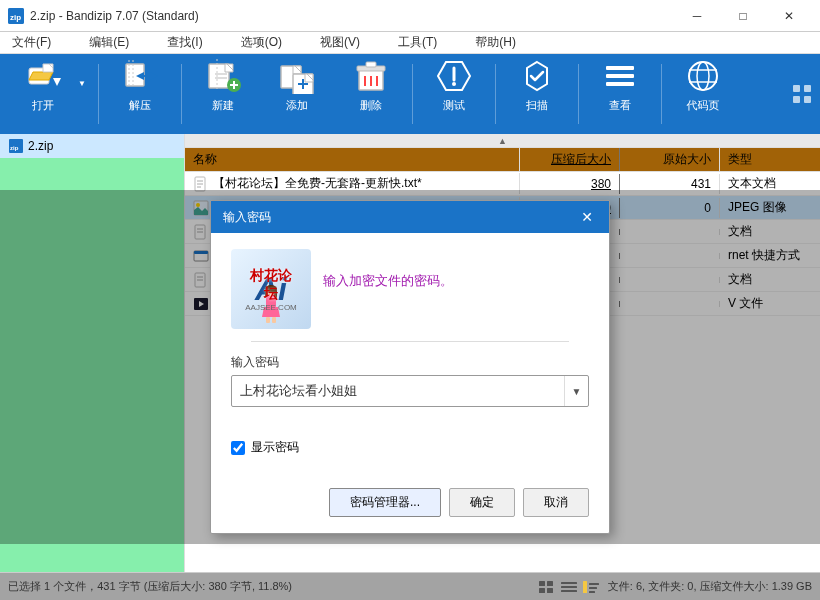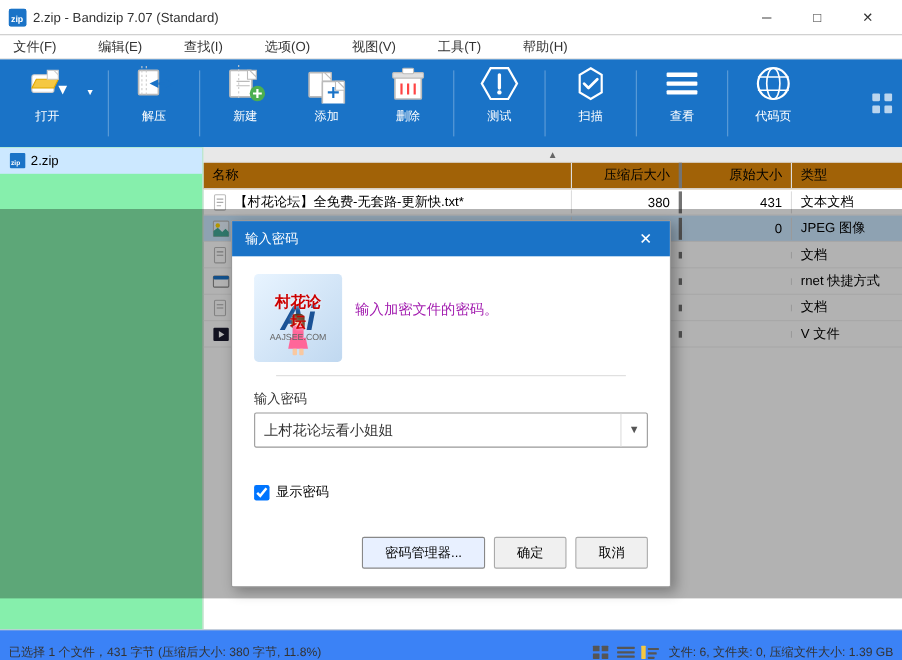--- a/index.html
+++ b/index.html
@@ -88,34 +88,34 @@
     }
     .sidebar-item.selected { background: #cce8ff; }
 
     
     .file-list { flex: 1; overflow-y: auto; overflow-x: auto; }
     .file-list-header {
       display: flex; background: #a16207; border-bottom: 1px solid #ddd;
       font-size: 12px; position: sticky; top: 0;
     }
     .col-name { flex: 1; min-width: 300px; padding: 3px 8px; border-right: 1px solid #ddd; }
-    .col-comp { width: 100px; padding: 3px 8px; text-align: right; border-right: 3px solid #737373; }
+    .col-comp { width: 100px; padding: 3px 8px; text-align: right; border-right: 1px solid #737373; text-decoration: underline; }
     .col-orig { width: 100px; padding: 3px 8px; text-align: right; border-right: 1px solid #ddd; }
     .col-type { width: 100px; padding: 3px 8px; }
     .file-row {
       display: flex; border-bottom: 1px solid #f0f0f0; font-size: 12px; cursor: pointer; align-items: center;
     }
     .file-row.selected { background: #cce8ff; }
     .file-row .col-name { display: flex; align-items: center; gap: 4px; padding: 2px 8px; }
     .file-icon { width: 16px; height: 16px; flex-shrink: 0; }
 
     
     .status-bar {
-      height: 28px; background: #3b82f6; border-top: 1px solid #ccc;
-      display: flex; align-items: flex-end; padding: 0 8px; font-size: 11px; color: #333;
+      height: 28px; background: #a3a3a3; border-top: 1px solid #ccc;
+      display: flex; align-items: center; padding: 0 8px; font-size: 11px; color: #333;
       gap: 8px;
     }
     .status-left { flex: 1; }
     .status-icons { display: flex; gap: 4px; align-items: center; }
     .status-right { font-size: 11px; }
 
     
     .dialog-overlay {
       position: absolute;
       top: 32px; left: 0; right: 0; bottom: 28px;

